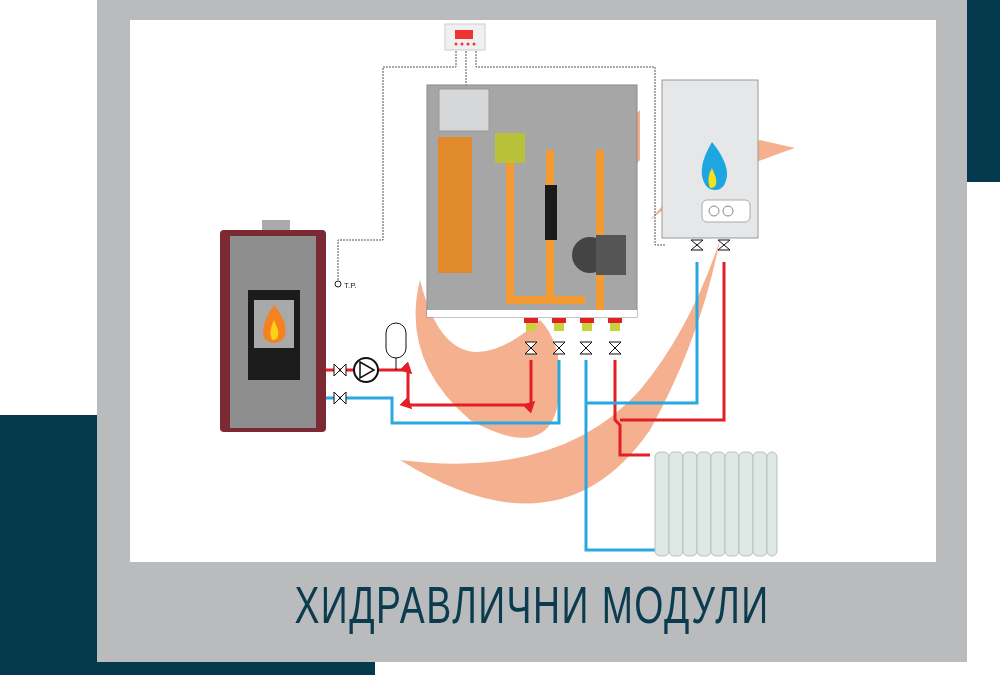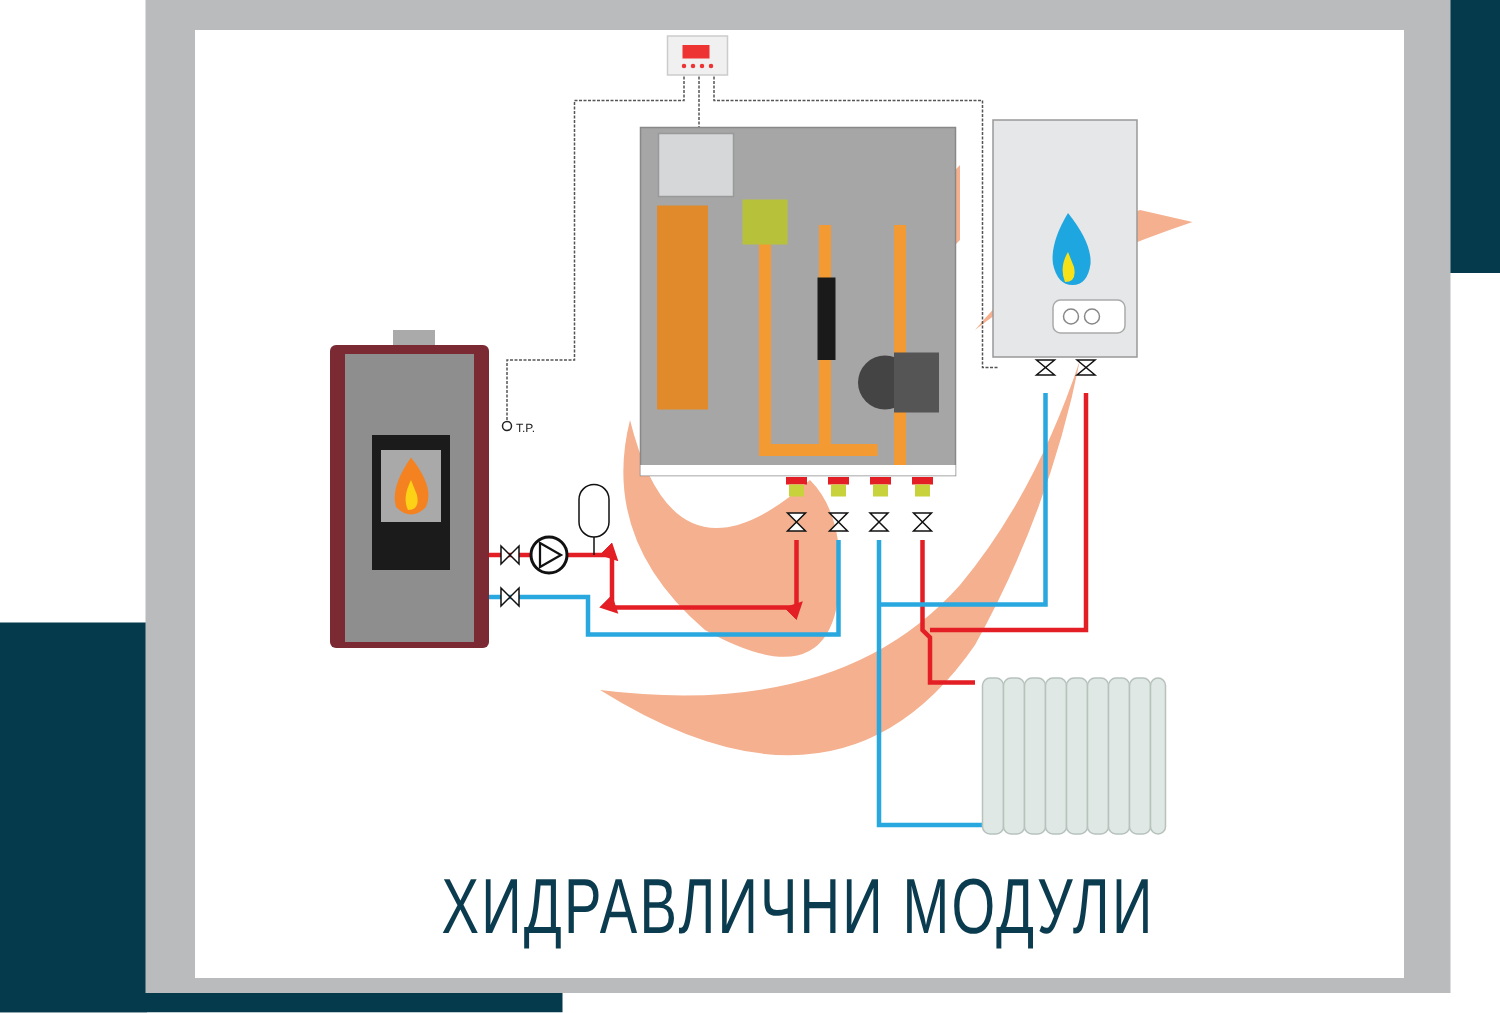--- a/index.html
+++ b/index.html
@@ -1,21 +1,21 @@
 <!DOCTYPE html>
 <html><head>
 <meta charset="utf-8">
 <style>
   html,body{margin:0;padding:0;}
   body{width:1000px;height:675px;position:relative;overflow:hidden;background:#ffffff;font-family:"Liberation Sans",sans-serif;}
   .navy-left{position:absolute;left:0;top:415px;width:98px;height:260px;background:#053a4c;}
   .navy-bottom{position:absolute;left:0;top:660px;width:375px;height:15px;background:#053a4c;}
   .navy-right{position:absolute;left:966px;top:0;width:34px;height:182px;background:#053a4c;}
   .gray-frame{position:absolute;left:97px;top:0;width:870px;height:662px;background:#b9bbbd;}
-  .canvas{position:absolute;left:130px;top:20px;width:806px;height:632px;background:#fff;overflow:hidden;}
+  .canvas{position:absolute;left:130px;top:20px;width:806px;height:542px;background:#fff;overflow:hidden;}
   .title{position:absolute;left:97px;top:575px;width:870px;text-align:center;color:#0b3b4e;font-family:"Liberation Sans",sans-serif;font-size:52px;letter-spacing:2px;transform:scaleX(0.72);transform-origin:center;}
   svg{position:absolute;left:0;top:0;}
 </style>
 </head>
 <body>
 
 <div class="navy-left"></div>
 <div class="navy-bottom"></div>
 <div class="navy-right"></div>
 <div class="gray-frame"></div>

